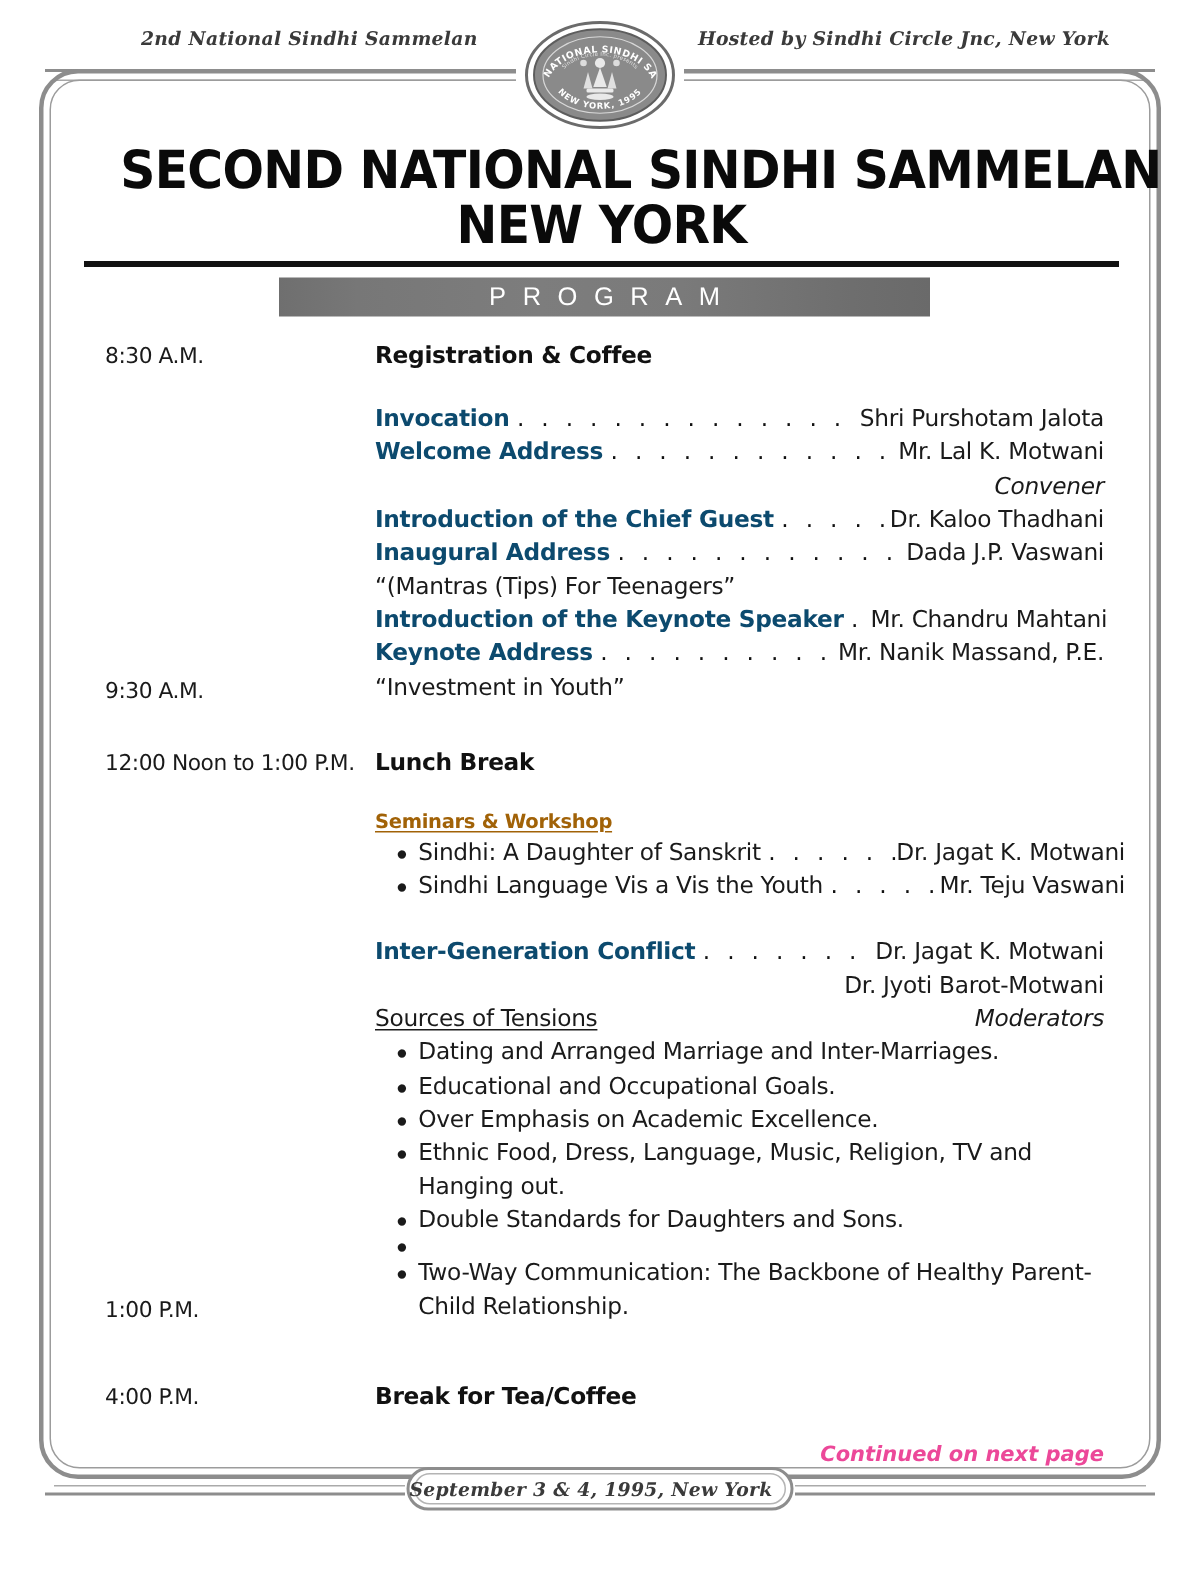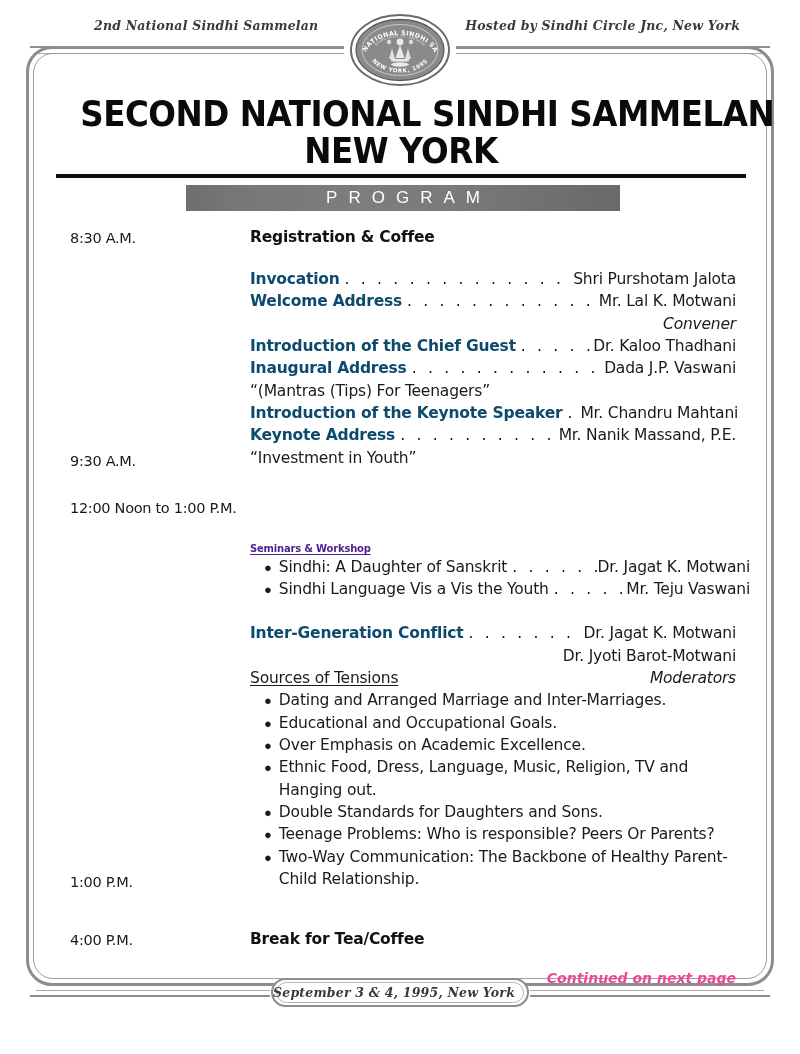--- a/index.html
+++ b/index.html
@@ -201,22 +201,22 @@
   .ev-bold {
     font-family: "DejaVu Sans", sans-serif;
     font-weight: bold;
     font-size: 15.5px;
     color: #111111;
     letter-spacing: -0.2px;
   }
   .ev-bold-u {
     font-family: "DejaVu Sans", sans-serif;
     font-weight: bold;
-    font-size: 10px;
-    color: #4c1d95;
+    font-size: 13px;
+    color: #a16207;
     text-decoration: underline;
     text-underline-offset: 2px;
     letter-spacing: -0.2px;
     display: inline-block;
   }
 
   
   .leader-line {
     display: flex;
     align-items: baseline;
@@ -505,20 +505,23 @@
       </div>
 
       <div class="plain-line">“Investment in Youth”</div>
     </div>
   </div>
 
   <div class="gap-lg"></div>
 
   <div class="row">
     <div class="time-col">12:00 Noon to 1:00 P.M.</div>
+    <div class="desc-col">
+      <div class="ev-bold">Lunch Break</div>
+    </div>
   </div>
 
   <div class="gap-md"></div>
 
   <div class="row">
     <div class="time-col">1:00 P.M.</div>
     <div class="desc-col">
       <div><span class="ev-bold-u">Seminars &amp; Workshop</span></div>
 
       <div class="bullet-row">
@@ -565,21 +568,20 @@
       <div class="bullet-plain">
         <span class="b-mark">●</span>
         <span class="b-text">Ethnic Food, Dress, Language, Music, Religion, TV and Hanging out.</span>
       </div>
       <div class="bullet-plain">
         <span class="b-mark">●</span>
         <span class="b-text">Double Standards for Daughters and Sons.</span>
       </div>
       <div class="bullet-plain">
         <span class="b-mark">●</span>
-        <span class="b-text">Teenage Problems: Who is responsible? Peers Or Parents?</span>
       </div>
       <div class="bullet-plain">
         <span class="b-mark">●</span>
         <span class="b-text">Two-Way Communication: The Backbone of Healthy Parent-Child Relationship.</span>
       </div>
     </div>
   </div>
 
   <div class="gap-xl"></div>
 

